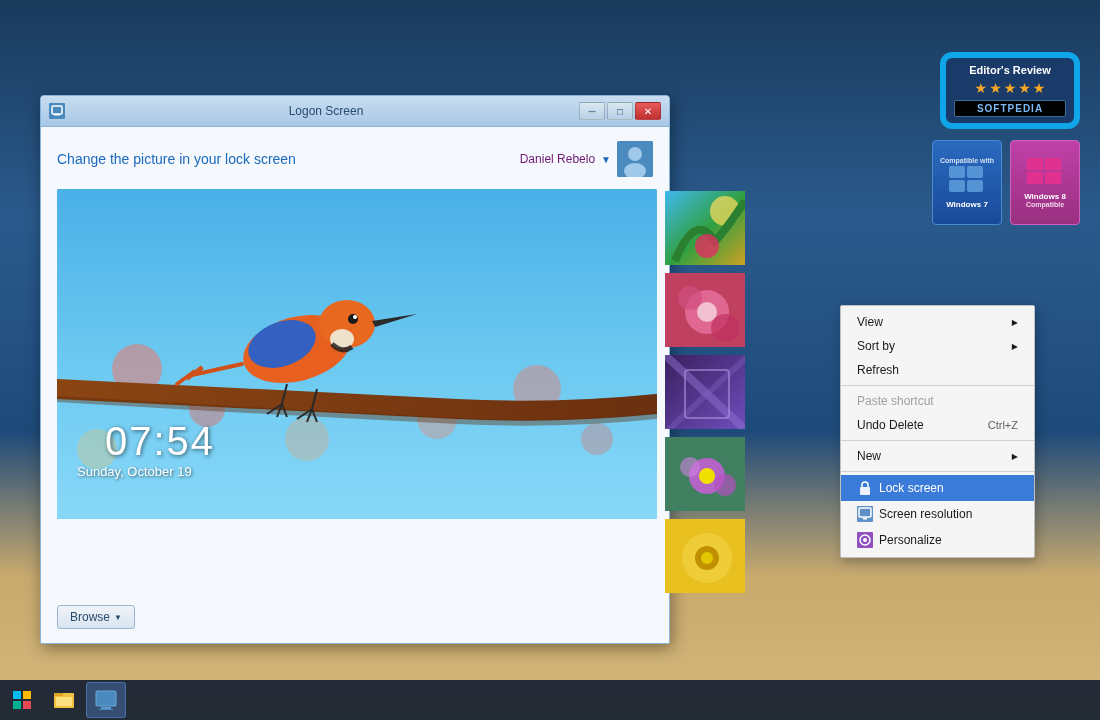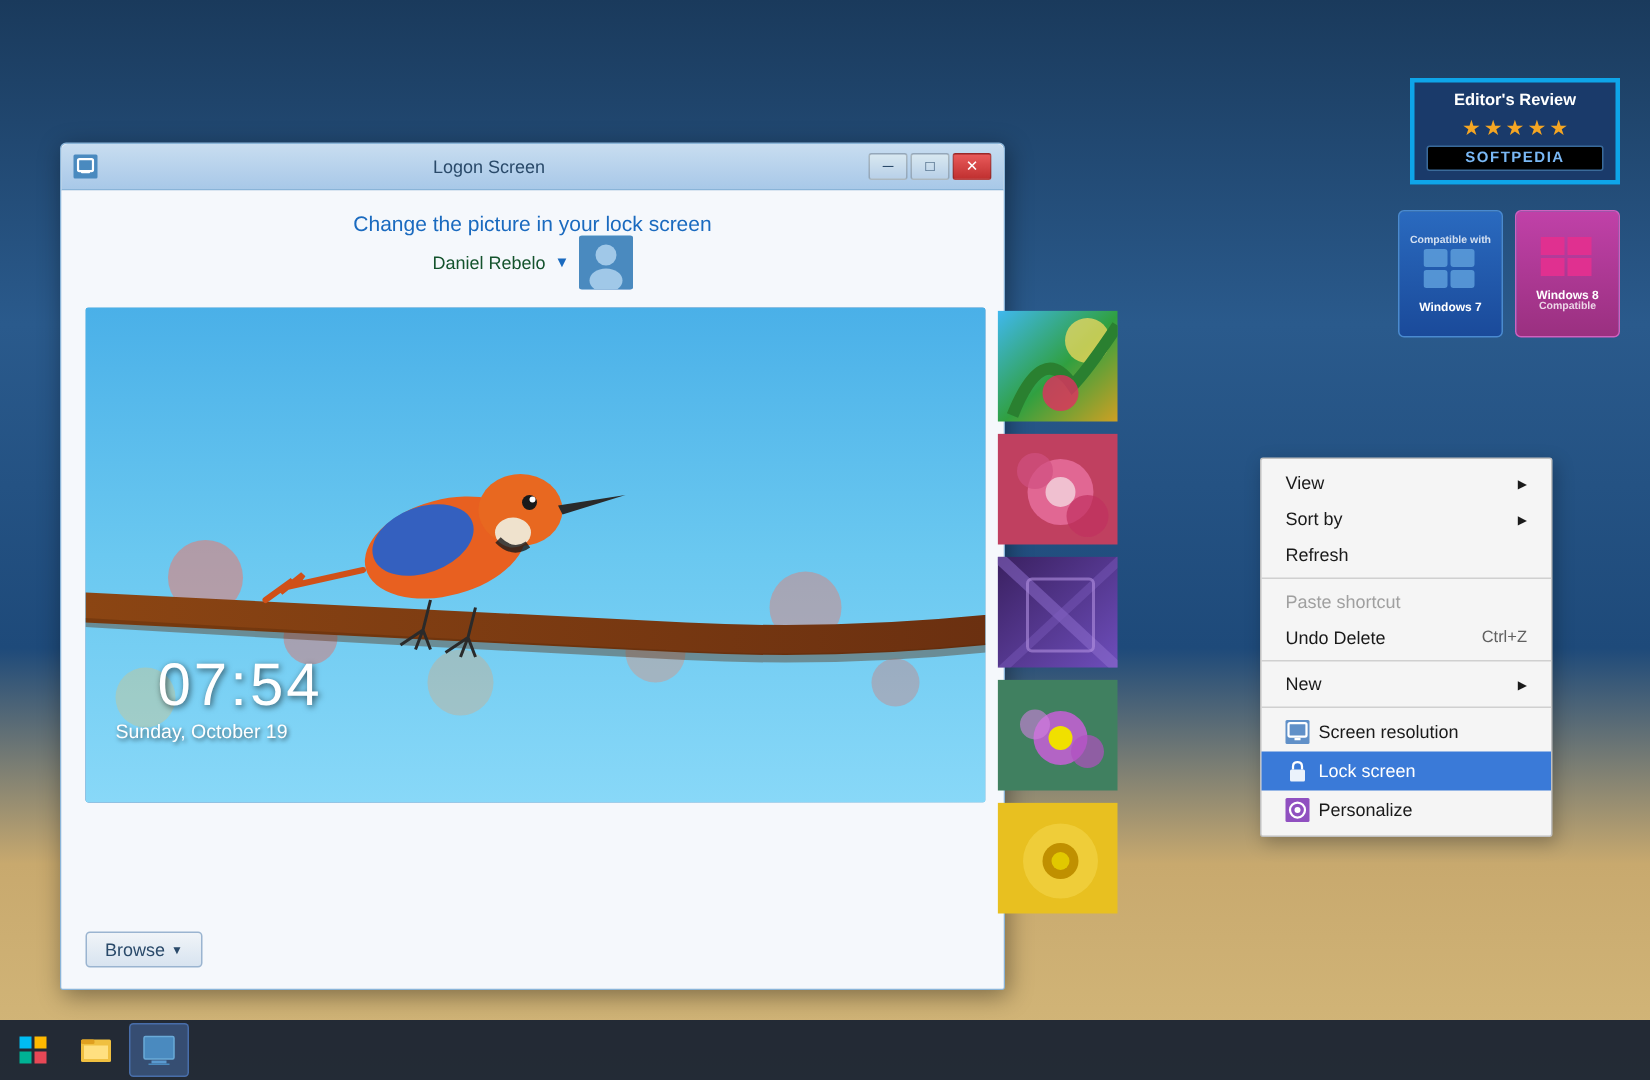--- a/index.html
+++ b/index.html
@@ -64,22 +64,22 @@
     }
     .taskbar-btn.active { background: rgba(100,160,255,0.3); border: 1px solid rgba(100,160,255,0.4); }
 
     
     .editors-review {
       position: absolute;
       top: 52px;
       right: 20px;
       width: 140px;
       background: #1a3a6a;
-      border: 3px solid #0ea5e9;
-      border-radius: 0;
+      border: 6px solid #0ea5e9;
+      border-radius: 12px;
       padding: 6px 8px;
       z-index: 50;
     }
     .editors-review-title {
       color: #fff;
       font-size: 11px;
       font-weight: bold;
       text-align: center;
       margin-bottom: 4px;
     }
@@ -200,35 +200,34 @@
 
     .window-content {
       padding: 14px 16px;
       background: #f5f8fc;
     }
     .window-header {
       display: flex;
       align-items: center;
       justify-content: space-between;
       margin-bottom: 12px;
-      flex-direction: column;
     }
     .change-picture-link {
       color: #1a6abf;
       font-size: 14px;
       text-decoration: none;
       cursor: pointer;
     }
     .user-info {
       display: flex;
       align-items: center;
       gap: 6px;
     }
     .user-name {
-      color: #14532d;
+      color: #701a75;
       font-size: 12px;
     }
     .user-arrow { color: #1a6abf; font-size: 10px; }
     .user-avatar {
       width: 36px;
       height: 36px;
       background: linear-gradient(135deg, #6ab0d8, #3a7abf);
       border-radius: 2px;
       overflow: hidden;
       display: flex;
@@ -556,40 +555,40 @@
     <div class="menu-item">
       <span>Undo Delete</span>
       <span class="menu-shortcut">Ctrl+Z</span>
     </div>
     <div class="menu-separator"></div>
     <div class="menu-item">
       <span>New</span>
       <span class="menu-arrow">▶</span>
     </div>
     <div class="menu-separator"></div>
+    <div class="menu-item highlighted">
+      <span class="menu-left">
+        <span class="menu-icon" style="display:inline-block; width:16px; height:16px; margin-right:6px; vertical-align:middle;">
+          <svg width="16" height="16" viewBox="0 0 16 16">
+              <rect x="3" y="7" width="10" height="8" rx="1" fill="white" opacity="0.9"></rect>
+              <path d="M 5 7 L 5 5 Q 5 2 8 2 Q 11 2 11 5 L 11 7" stroke="white" stroke-width="1.5" fill="none"></path>
+            </svg>
+        </span>
+        <span>Lock screen</span>
+      </span>
+    </div>
     <div class="menu-item">
       <span class="menu-left">
         <span class="menu-icon menu-icon-monitor" style="display:inline-block; width:16px; height:16px; margin-right:6px; background:#6090c8; border-radius:1px; vertical-align:middle;">
           <svg width="16" height="16" viewBox="0 0 16 16">
               <rect x="2" y="2" width="12" height="9" rx="1" fill="none" stroke="white" stroke-width="1.5"></rect>
               <rect x="6" y="12" width="4" height="1.5" fill="white"></rect>
             </svg>
         </span>
         <span>Screen resolution</span>
-      </span>
-    </div>
-    <div class="menu-item highlighted">
-      <span class="menu-left">
-        <span class="menu-icon" style="display:inline-block; width:16px; height:16px; margin-right:6px; vertical-align:middle;">
-          <svg width="16" height="16" viewBox="0 0 16 16">
-              <rect x="3" y="7" width="10" height="8" rx="1" fill="white" opacity="0.9"></rect>
-              <path d="M 5 7 L 5 5 Q 5 2 8 2 Q 11 2 11 5 L 11 7" stroke="white" stroke-width="1.5" fill="none"></path>
-            </svg>
-        </span>
-        <span>Lock screen</span>
       </span>
     </div>
     <div class="menu-item">
       <span class="menu-left">
         <span class="menu-icon" style="display:inline-block; width:16px; height:16px; margin-right:6px; background:#9050c0; border-radius:1px; vertical-align:middle;">
           <svg width="16" height="16" viewBox="0 0 16 16">
               <circle cx="8" cy="8" r="5" fill="none" stroke="white" stroke-width="1.5"></circle>
               <circle cx="8" cy="8" r="2" fill="white"></circle>
             </svg>
         </span>

